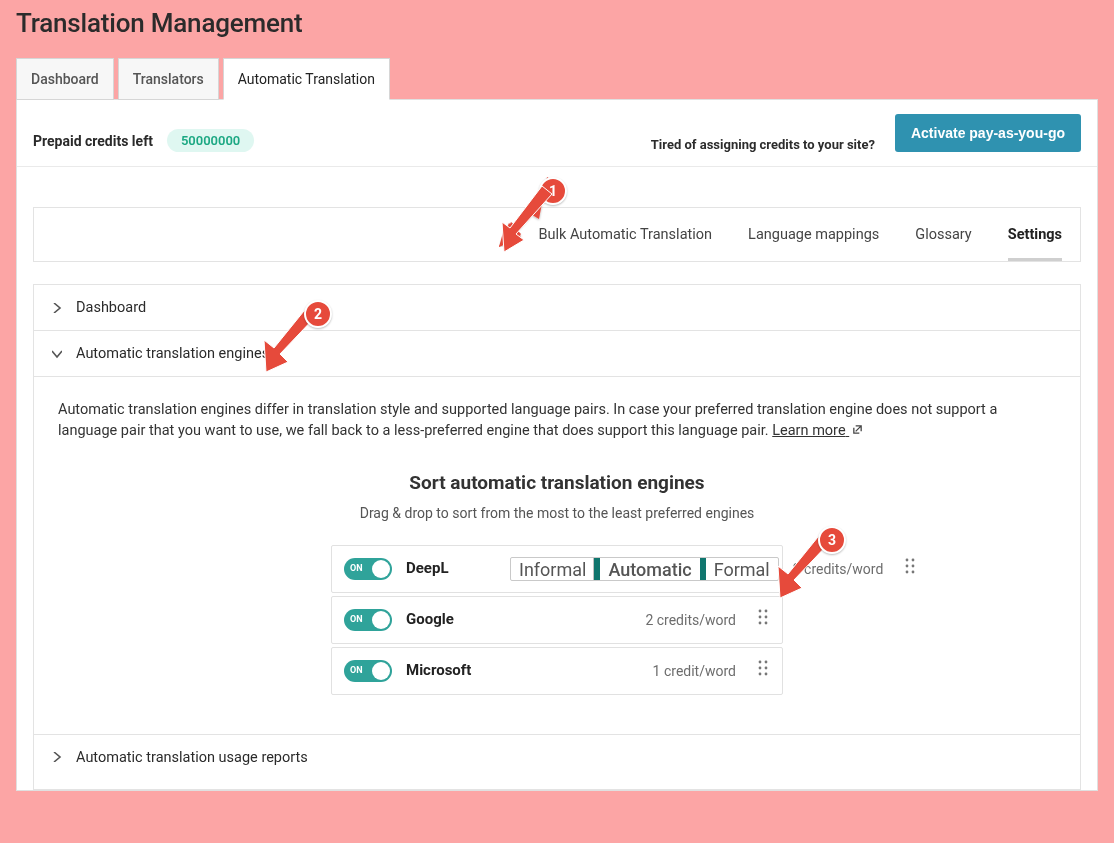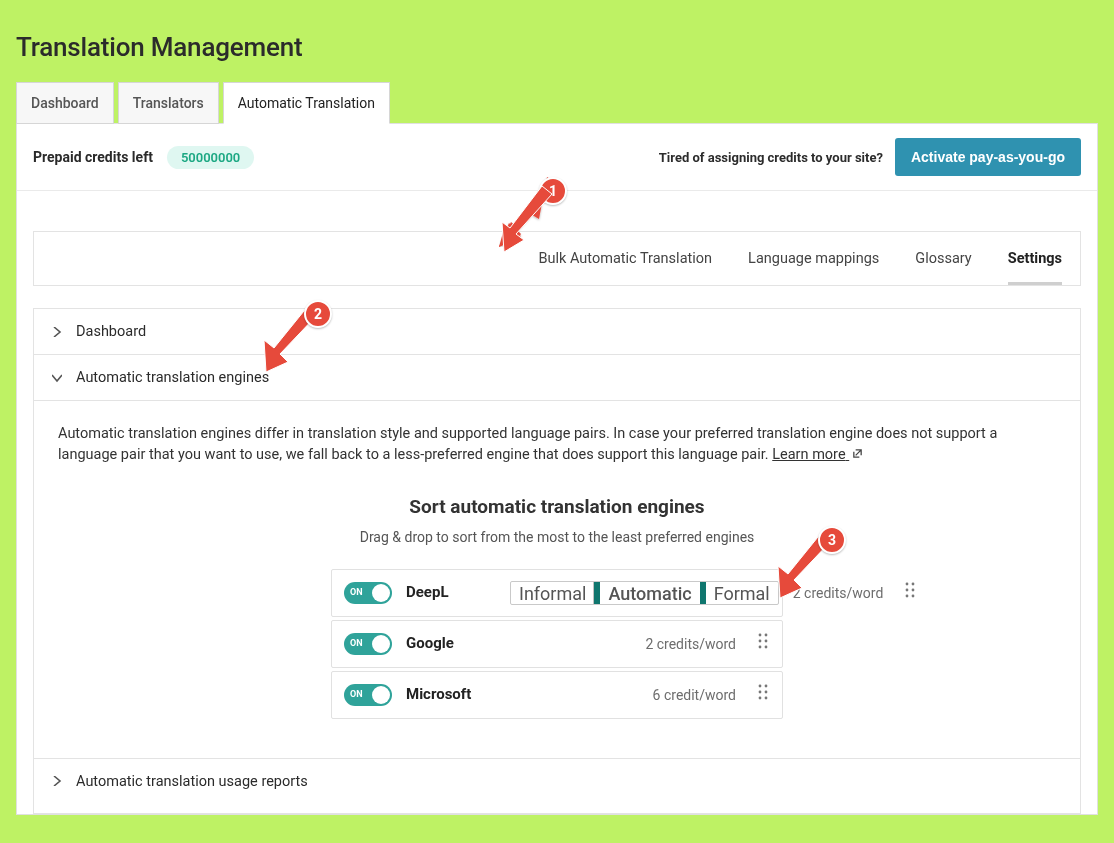--- a/index.html
+++ b/index.html
@@ -1,26 +1,26 @@
 <!DOCTYPE html>
 <html><head>
 <meta charset="utf-8">
 <style>
   * { box-sizing: border-box; }
   html, body { margin:0; padding:0; font-family: -apple-system, BlinkMacSystemFont, "Segoe UI", Roboto, "Helvetica Neue", Arial, sans-serif; background:#f0f0f0; color:#2b2b2b; }
-  .wrap { width:1114px; min-height:843px; padding:32px 16px 0 16px; position:relative; background:#bef264; }
+  .wrap { width:1114px; min-height:843px; padding:8px 16px 0 16px; position:relative; background:#fca5a5; }
   h1 { font-size:26px; font-weight:500; margin:0 0 20px 0; letter-spacing:-0.2px; }
 
   
   .tabs-row { display:flex; align-items:flex-start; }
   .tab-btn { padding:12px 14px; background:#f7f7f7; border:1px solid #d6d6d6; color:#555; font-size:14px; font-weight:500; margin-right:4px; cursor:pointer; }
   .tab-btn.active { background:#fff; border-bottom-color:#fff; font-weight:400; color:#222; position:relative; z-index:2; }
   .card { background:#fff; border:1px solid #e0e0e0; border-top:none; margin-top:-1px; border-top:1px solid #e0e0e0; }
 
-  .strip { display:flex; align-items:center; padding:14px 16px; border-bottom:1px solid #eaeaea; gap:8px; }
+  .strip { display:flex; align-items:flex-end; padding:14px 16px; border-bottom:1px solid #eaeaea; gap:16px; }
   .strip-left { display:flex; align-items:center; gap:14px; flex:1; }
   .credits-label { font-size:14px; font-weight:700; color:#2a2a2a; }
   .pill { background:#dff7f1; color:#1ca883; border-radius:14px; padding:4px 14px; font-size:13px; font-weight:600; }
   .tired { font-size:13px; font-weight:700; color:#2c2c2c; margin-right:4px; }
   .primary-btn { background:#2f92b0; color:#fff; padding:11px 16px; border:none; border-radius:3px; font-size:14px; font-weight:600; cursor:pointer; }
 
   .inner { padding:40px 16px 0 16px; }
   .subtabs-box { border:1px solid #e3e3e3; padding:0 18px; }
   .subtabs { display:flex; gap:36px;justify-content:flex-end; }
   .subtab { padding:18px 0 15px 0; font-size:14.5px; color:#444; cursor:pointer; border-bottom:3px solid transparent; }
@@ -189,21 +189,21 @@
               </span>
             </div>
 
             <div class="engine">
               <div class="toggle">
                 <span>ON</span>
                 <div class="toggle-dot"></div>
               </div>
               <div class="engine-name">Microsoft</div>
               <div class="engine-mid"></div>
-              <span class="engine-credits">6 credit/word</span>
+              <span class="engine-credits">1 credit/word</span>
               <span class="drag-handle">
                 <svg width="10" height="16" viewBox="0 0 10 16">
                     <g fill="#777">
                       <circle cx="2" cy="2" r="1.4"></circle>
                       <circle cx="8" cy="2" r="1.4"></circle>
                       <circle cx="2" cy="8" r="1.4"></circle>
                       <circle cx="8" cy="8" r="1.4"></circle>
                       <circle cx="2" cy="14" r="1.4"></circle>
                       <circle cx="8" cy="14" r="1.4"></circle>
                     </g>

